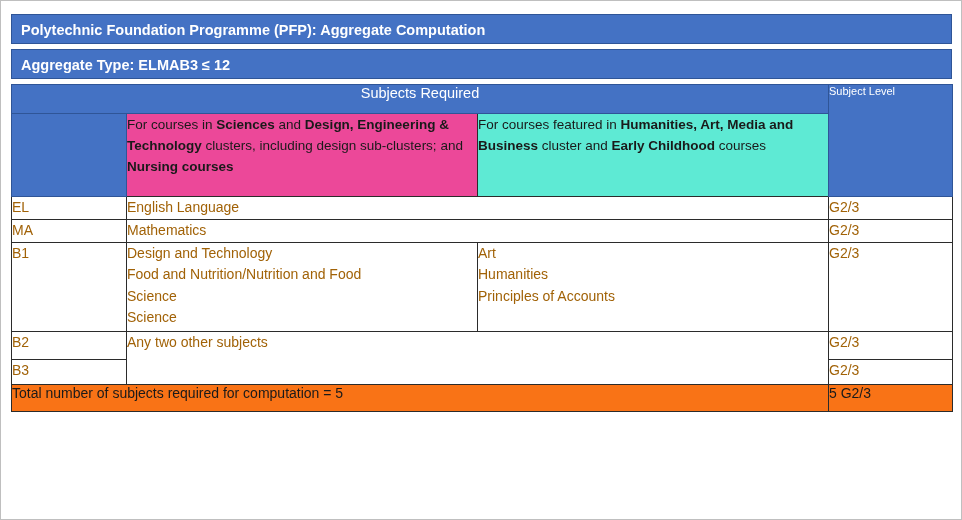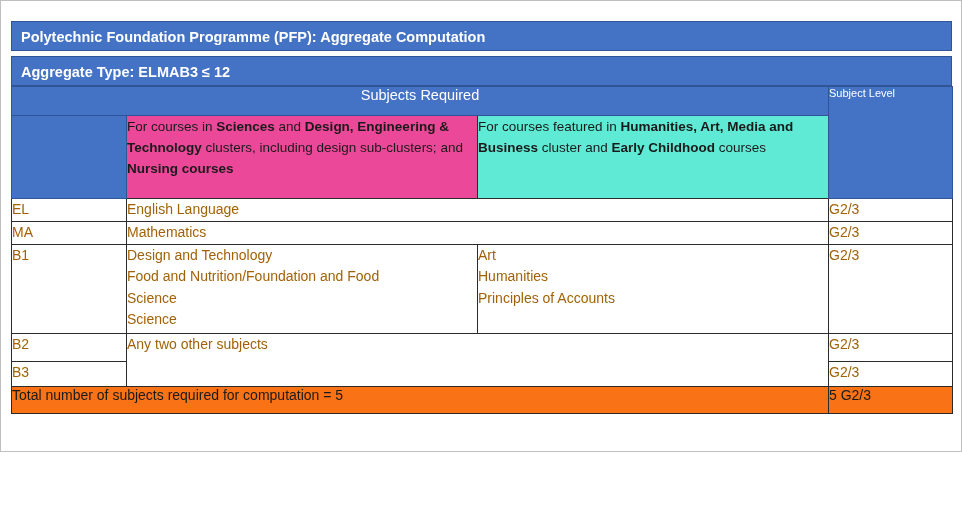--- a/index.html
+++ b/index.html
@@ -12,24 +12,24 @@
     height: 520px;
     font-family: "Liberation Sans", sans-serif;
     overflow: hidden;
   }
 
   
   .page-frame {
     position: relative;
     box-sizing: border-box;
     width: 962px;
-    height: 452px;
+    height: 520px;
     border: 1px solid #bfbfbf;
     background: #ffffff;
-    padding: 20px 10px 10px 10px;
+    padding: 13px 10px 10px 10px;
   }
 
   .doc {
     position: relative;
     width: 941px;
   }
 
   
   .title-bar {
     box-sizing: border-box;
@@ -44,20 +44,21 @@
     white-space: nowrap;
     overflow: hidden;
   }
   .title-gap { height: 5px; background: #ffffff; }
 
   
   table.agg {
     border-collapse: collapse;
     table-layout: fixed;
     width: 941px;
+    margin-top: 5px;
   }
   table.agg td, table.agg th {
     border: 1px solid #2b2b2b;
     vertical-align: top;
     padding: 0;
   }
 
   
   col.c-code  { width: 115px; }
   col.c-left  { width: 351px; }
@@ -181,21 +182,21 @@
           <td class="cell lines" colspan="2">
             <div>Mathematics</div>
           </td>
           <td class="cell cell-level">G2/3</td>
         </tr>
 
         <tr class="row-b1">
           <td class="cell cell-code">B1</td>
           <td class="cell lines">
             <div>Design and Technology</div>
-            <div>Food and Nutrition/Foundation and Food</div>
+            <div>Food and Nutrition/Nutrition and Food</div>
             <div>Science</div>
             <div>Science</div>
           </td>
           <td class="cell lines">
             <div>Art</div>
             <div>Humanities</div>
             <div>Principles of Accounts</div>
           </td>
           <td class="cell cell-level">G2/3</td>
         </tr>

